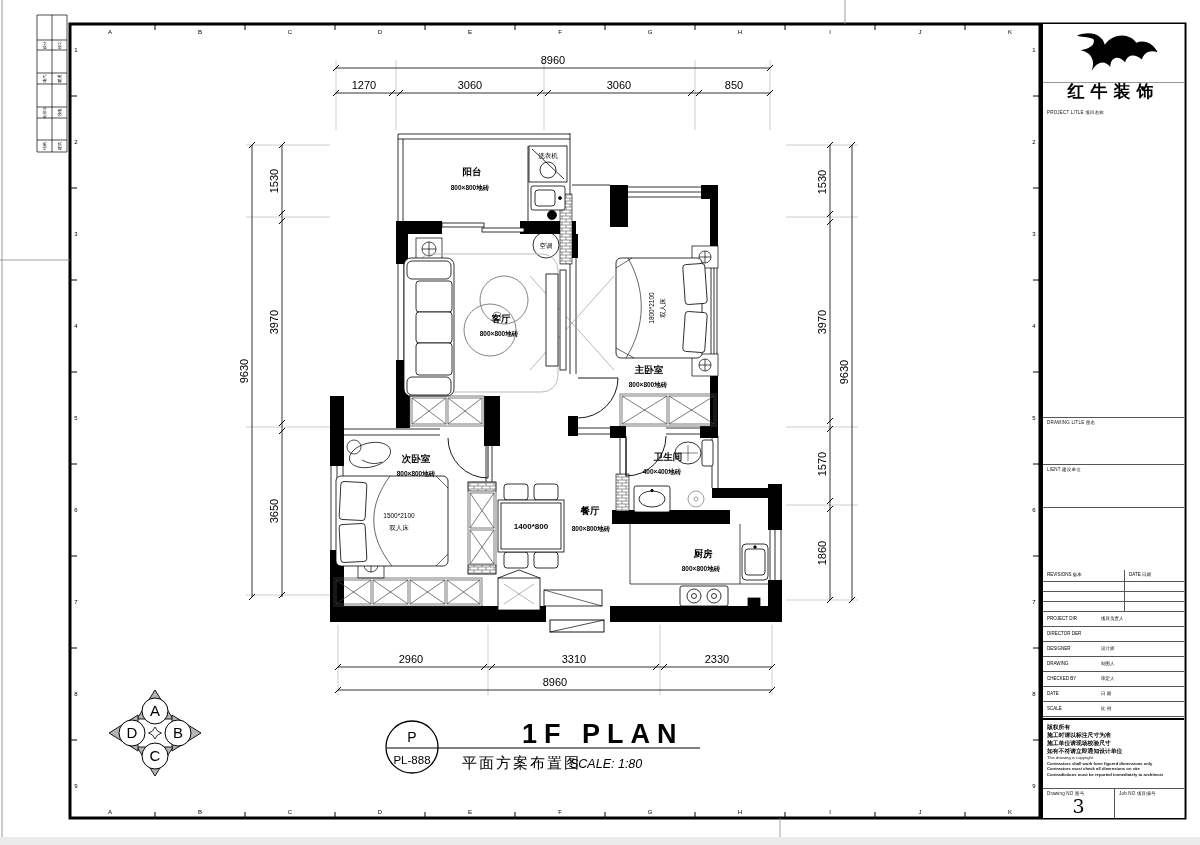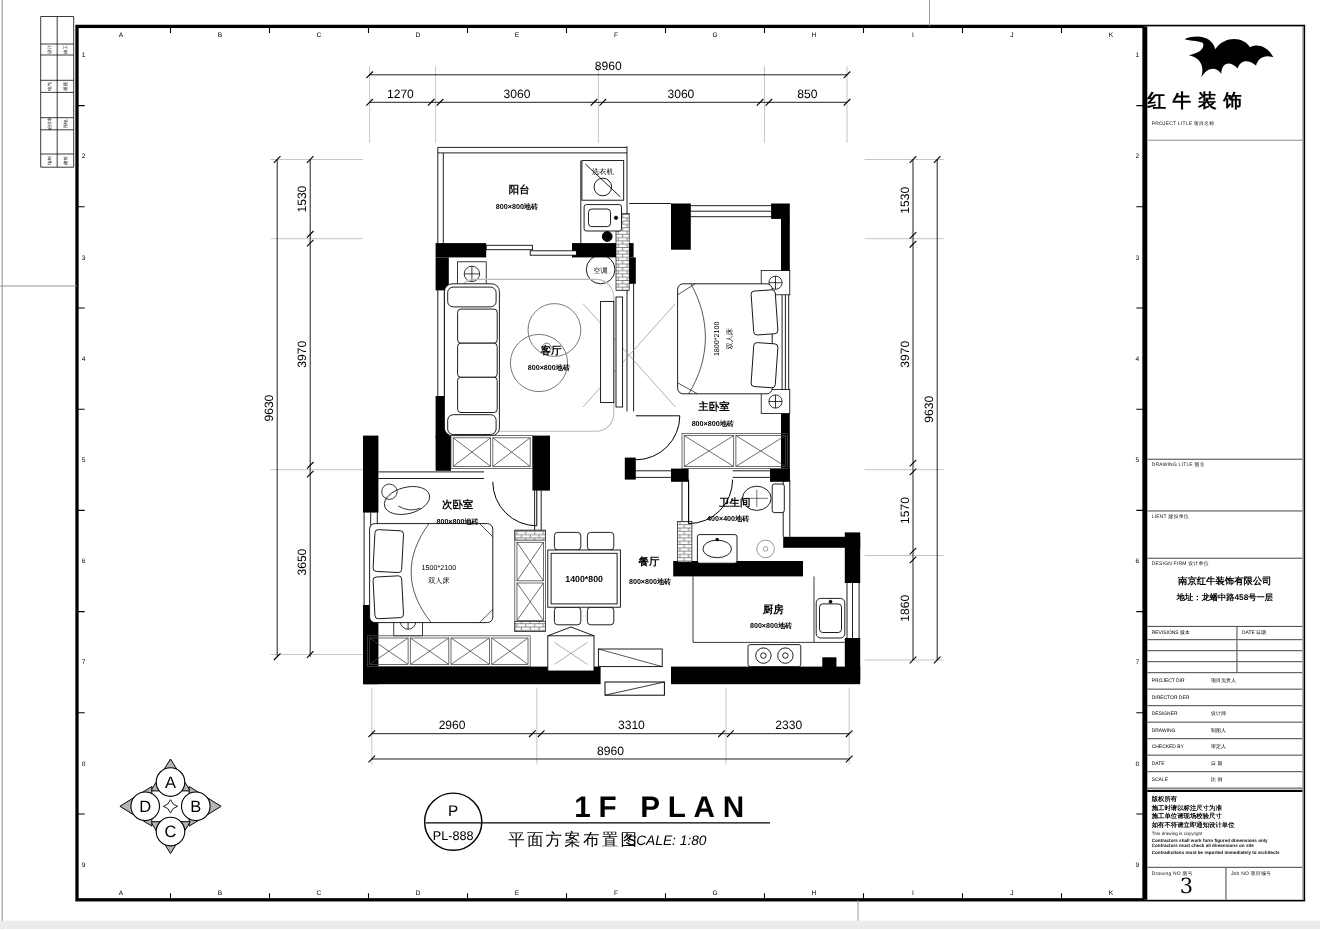--- a/index.html
+++ b/index.html
@@ -10,21 +10,21 @@
   .dimtxt{font-size:11px;}
   .gridtxt{font-size:6px;fill:#222;}
   .roomname{font-size:9.5px;font-weight:700;}
   .tilenote{font-size:6.5px;font-weight:600;}
   .furntxt{font-size:6.5px;}
   
   .tb{position:absolute;left:1040px;top:24px;width:145px;height:794px;background:#fff;
       border-left:3px solid #000;border-right:1px solid #888;box-sizing:border-box;color:#000;}
   .tb .sec{position:absolute;left:0;right:0;box-sizing:border-box;}
   .lbl{font-size:4.5px;letter-spacing:.2px;padding:2px 0 0 4px;color:#111;}
-  .tb-logo{height:104px;border-bottom:1px solid #999;}
+  .tb-logo{height:59px;border-bottom:1px solid #999;text-align:center;}
   .tb-logo svg{display:block;margin:4px auto 0 auto;}
   .tb-logo-text{font-size:17px;font-weight:bold;letter-spacing:6px;white-space:nowrap;}
   .firmname{font-size:8.5px;font-weight:bold;text-align:center;margin-top:8px;}
   .firmaddr{font-size:7.5px;font-weight:bold;text-align:center;margin-top:3px;}
   .rev-head{display:flex;font-size:4.5px;border-bottom:1px solid #555;height:12px;box-sizing:border-box;}
   .rev-head .c1{width:82px;border-right:1px solid #555;padding:2px 0 0 4px;box-sizing:border-box;}
   .rev-head .c2{flex:1;padding:2px 0 0 4px;}
   .rev-row{height:10px;border-bottom:1px solid #555;box-sizing:border-box;}
   .rev-row .vr{display:block;width:1px;height:100%;margin-left:81px;background:#555;}
   .fld{display:flex;height:15px;border-bottom:1px solid #555;box-sizing:border-box;font-size:4.5px;}
@@ -502,25 +502,20 @@
   </div>
 
   <div class="sec" style="top:394px;height:47px;border-bottom:1px solid #555;">
     <div class="lbl">DRAWING LITLE  图名</div>
   </div>
 
   <div class="sec" style="top:441px;height:43px;border-bottom:1px solid #555;">
     <div class="lbl">LIENT  建设单位</div>
   </div>
 
-  <div class="sec" style="top:484px;height:62px;border-bottom:1px solid #555;">
-    <div class="lbl">DESIGN FIRM  设计单位</div>
-    <div class="firmname">南京红牛装饰有限公司</div>
-    <div class="firmaddr">地址：龙蟠中路458号一层</div>
-  </div>
 
   <div class="sec" style="top:546px;height:42px;">
     <div class="rev-head">
       <div class="c1">REVISIONS  版本</div>
       <div class="c2">DATE  日期</div>
     </div>
     <div class="rev-row">
           <span class="vr"></span>
         </div>
     <div class="rev-row">

